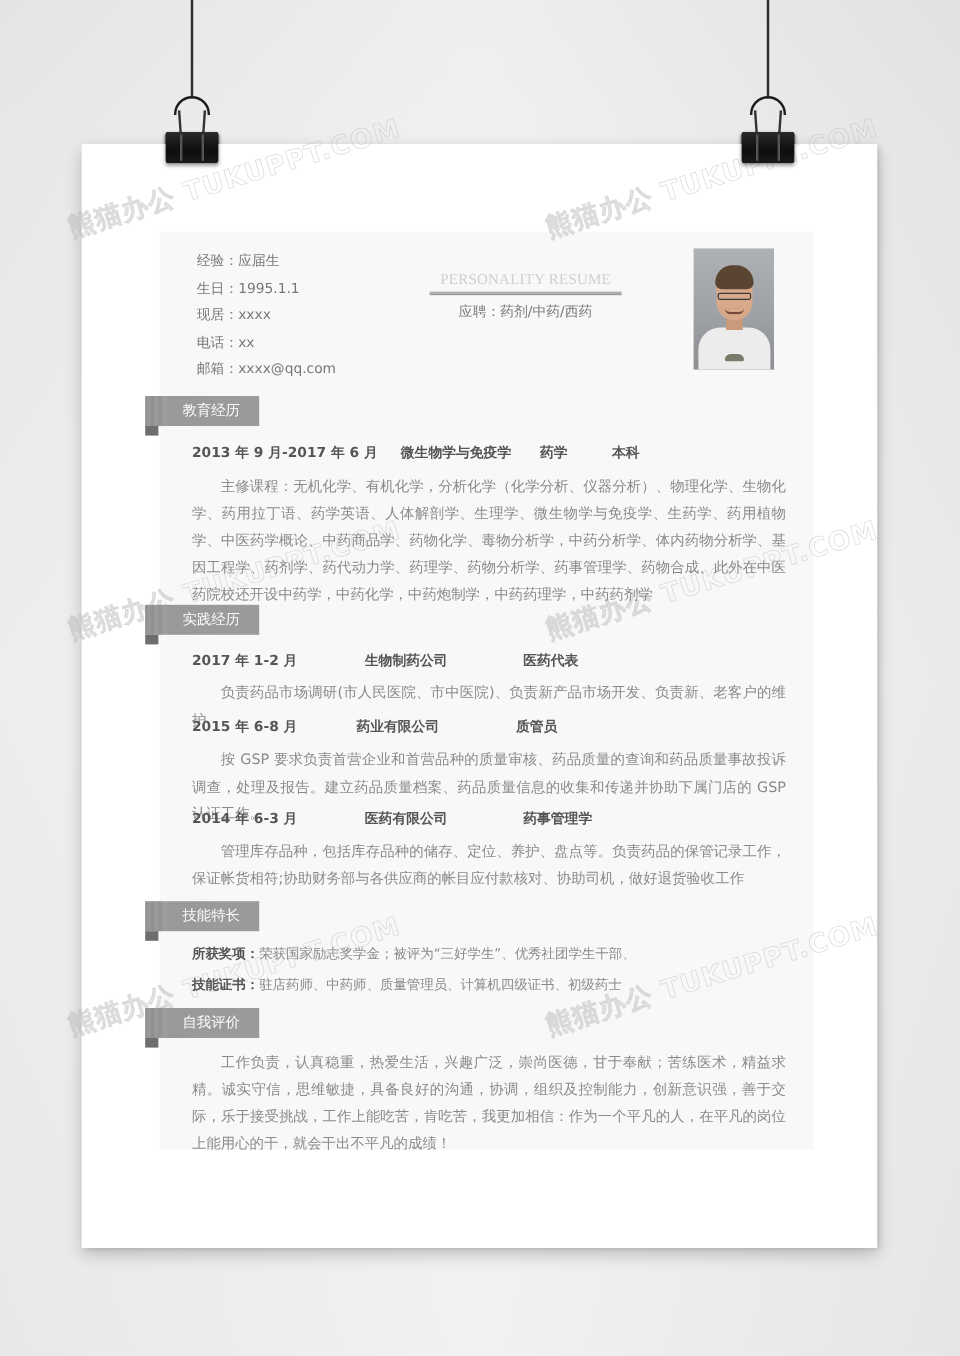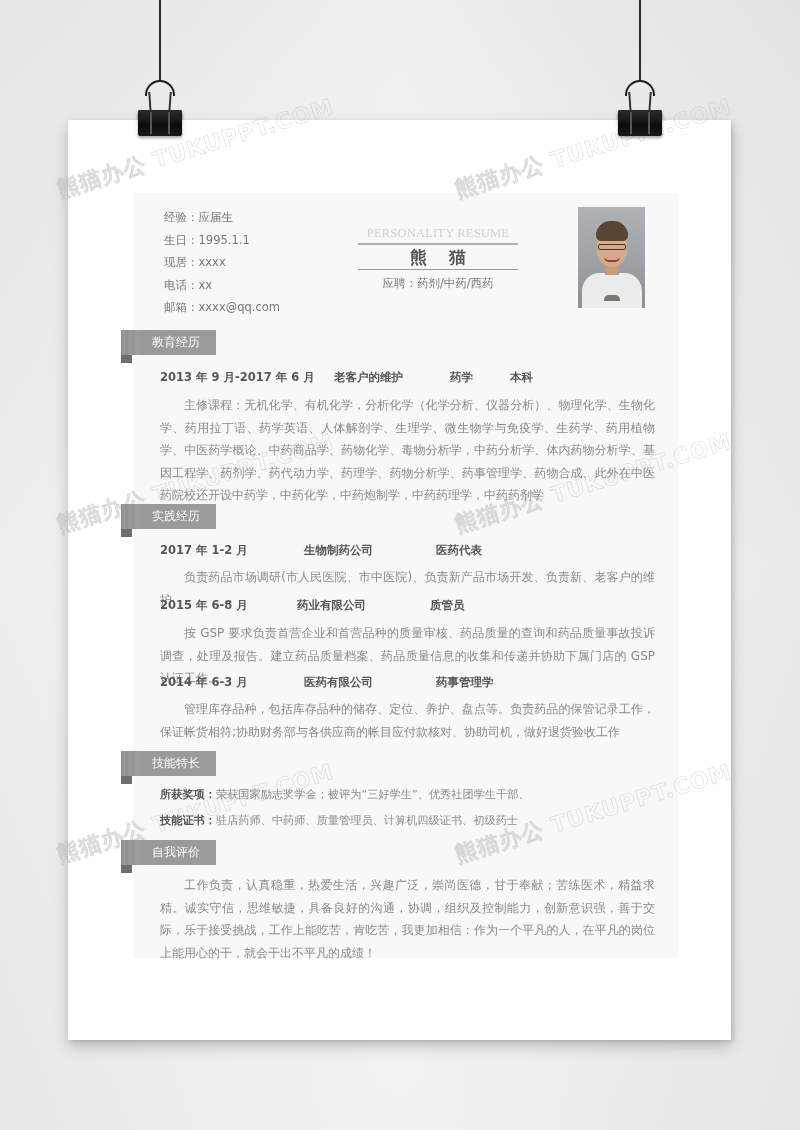--- a/index.html
+++ b/index.html
@@ -140,21 +140,20 @@
   <div class="row">经验：应届生</div>
   <div class="row">生日：1995.1.1</div>
   <div class="row">现居：xxxx</div>
   <div class="row">电话：xx</div>
   <div class="row">邮箱：xxxx@qq.com</div>
 </div>
 
 <div class="title-block">
   <div class="title-en">PERSONALITY RESUME</div>
   <div class="title-line"></div>
-  <div class="title-name">熊 猫</div>
   <div class="title-line2"></div>
   <div class="title-apply">应聘：药剂/中药/西药</div>
 </div>
 
 <div class="photo">
   <div class="shirt"></div>
   <div class="logo"></div>
   <div class="neck"></div>
   <div class="face"></div>
   <div class="hair"></div>
@@ -162,21 +161,21 @@
   <div class="smile"></div>
 </div>
 
 <div class="sec-head" style="top:330px;">
   <div class="bar"></div>
   <div class="label">教育经历</div>
   <div class="tab"></div>
 </div>
 <div class="entry-head" style="top:369px;">
   <span style="left:0;">2013 年 9 月-2017 年 6 月</span>
-  <span style="left:174px;">老客户的维护</span>
+  <span style="left:174px;">微生物学与免疫学</span>
   <span style="left:290px;">药学</span>
   <span style="left:350px;">本科</span>
 </div>
 <div class="para" style="top:394px;">主修课程：无机化学、有机化学，分析化学（化学分析、仪器分析）、物理化学、生物化学、药用拉丁语、药学英语、人体解剖学、生理学、微生物学与免疫学、生药学、药用植物学、中医药学概论、中药商品学、药物化学、毒物分析学，中药分析学、体内药物分析学、基因工程学、药剂学、药代动力学、药理学、药物分析学、药事管理学、药物合成、此外在中医药院校还开设中药学，中药化学，中药炮制学，中药药理学，中药药剂学</div>
 
 <div class="sec-head" style="top:504px;">
   <div class="bar"></div>
   <div class="label">实践经历</div>
   <div class="tab"></div>
 </div>

